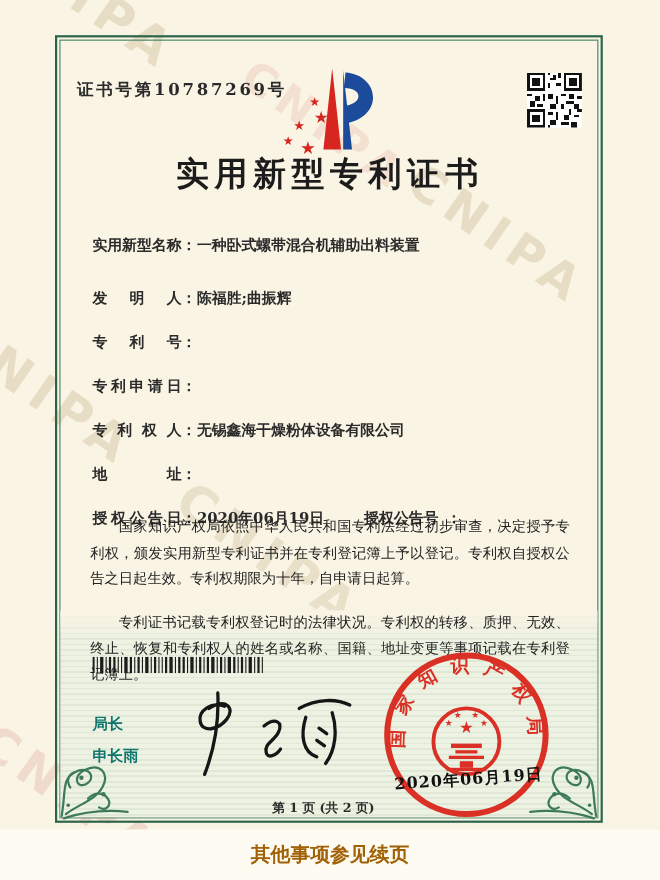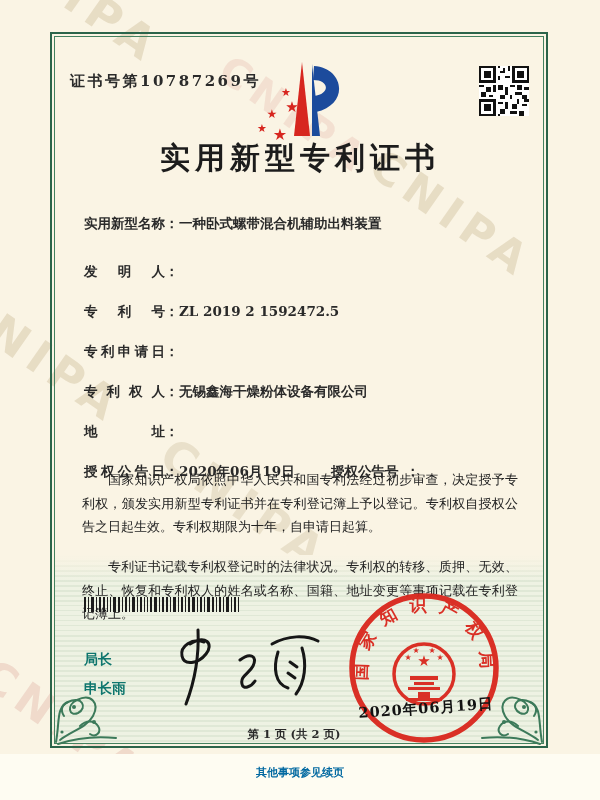--- a/index.html
+++ b/index.html
@@ -78,21 +78,21 @@
   .seal { left:344px; top:588px; z-index:2; opacity:.95; }
   .seal-date {
     left:348px; top:699px; width:156px; text-align:center; z-index:3;
     font-size:14.5px; font-weight:700; letter-spacing:1px; color:#121212;
     transform:rotate(-4deg);
   }
   .page-info { left:0; width:588px; top:727px; text-align:center; z-index:2;
     font-size:11.5px; font-weight:600; }
   .note-strip { left:0; top:754px; width:600px; height:46px; background:#fefcf2; z-index:1; }
   .continuation { left:0; width:600px; top:765px; text-align:center; z-index:2;
-    font-size:11px; font-weight:600; color:#0369a1; }
+    font-size:18px; font-weight:600; color:#a16207; }
 </style>
 </head>
 <body>
 
 <div class="wm wm1">CNIPA</div>
 <div class="wm wm2">CNIPA</div>
 <div class="wm wm3">CNIPA</div>
 <div class="wm wm4">CNIPA</div>
 <div class="wm wm5">CNIPA</div>
 <div class="wm wm6">CNIPA</div>
@@ -192,25 +192,25 @@
 
 <div class="abs fields">
   <div class="row row-first">
     <span class="lbl">实用新型名称</span>
     <span class="colon">：</span>
     <span class="val">一种卧式螺带混合机辅助出料装置</span>
   </div>
   <div class="row">
     <span class="lbl">发明人</span>
     <span class="colon">：</span>
+    <span class="val">陈福胜;曲振辉</span>
   </div>
   <div class="row">
     <span class="lbl">专利号</span>
     <span class="colon">：</span>
-    <span class="val">ZL 2019 2 1592472.5</span>
   </div>
   <div class="row">
     <span class="lbl">专利申请日</span>
     <span class="colon">：</span>
   </div>
   <div class="row">
     <span class="lbl">专利权人</span>
     <span class="colon">：</span>
     <span class="val">无锡鑫海干燥粉体设备有限公司</span>
   </div>

